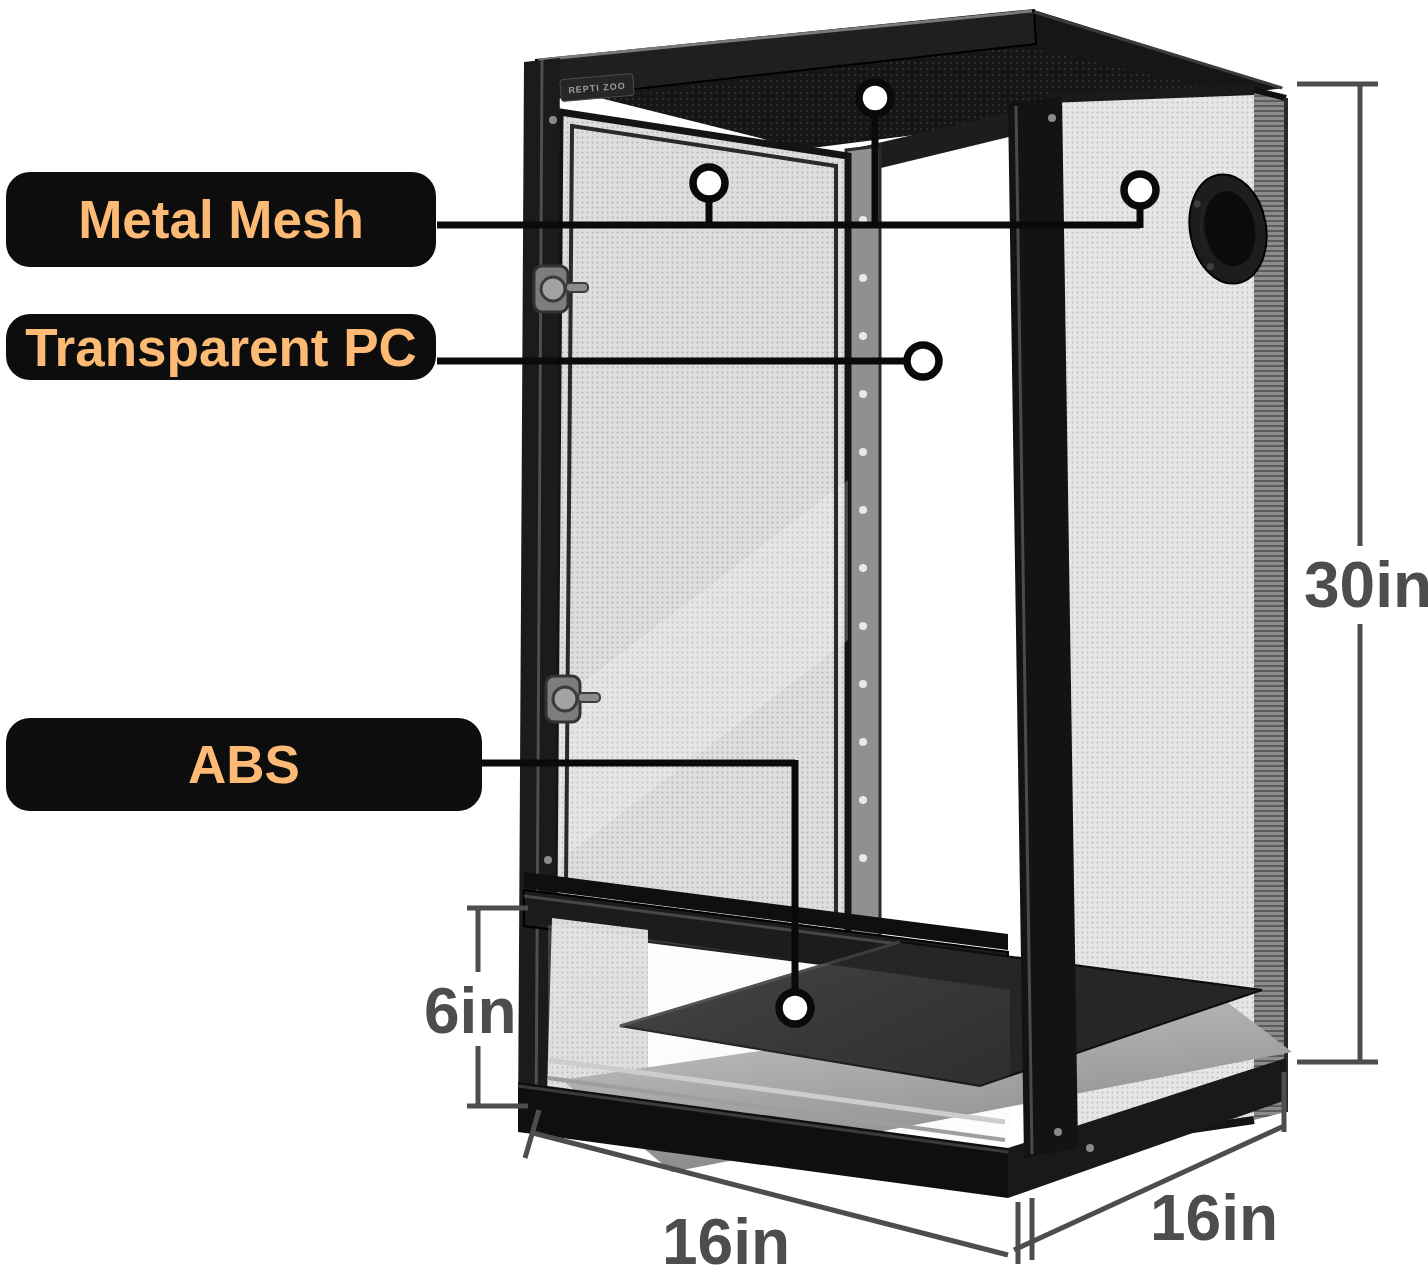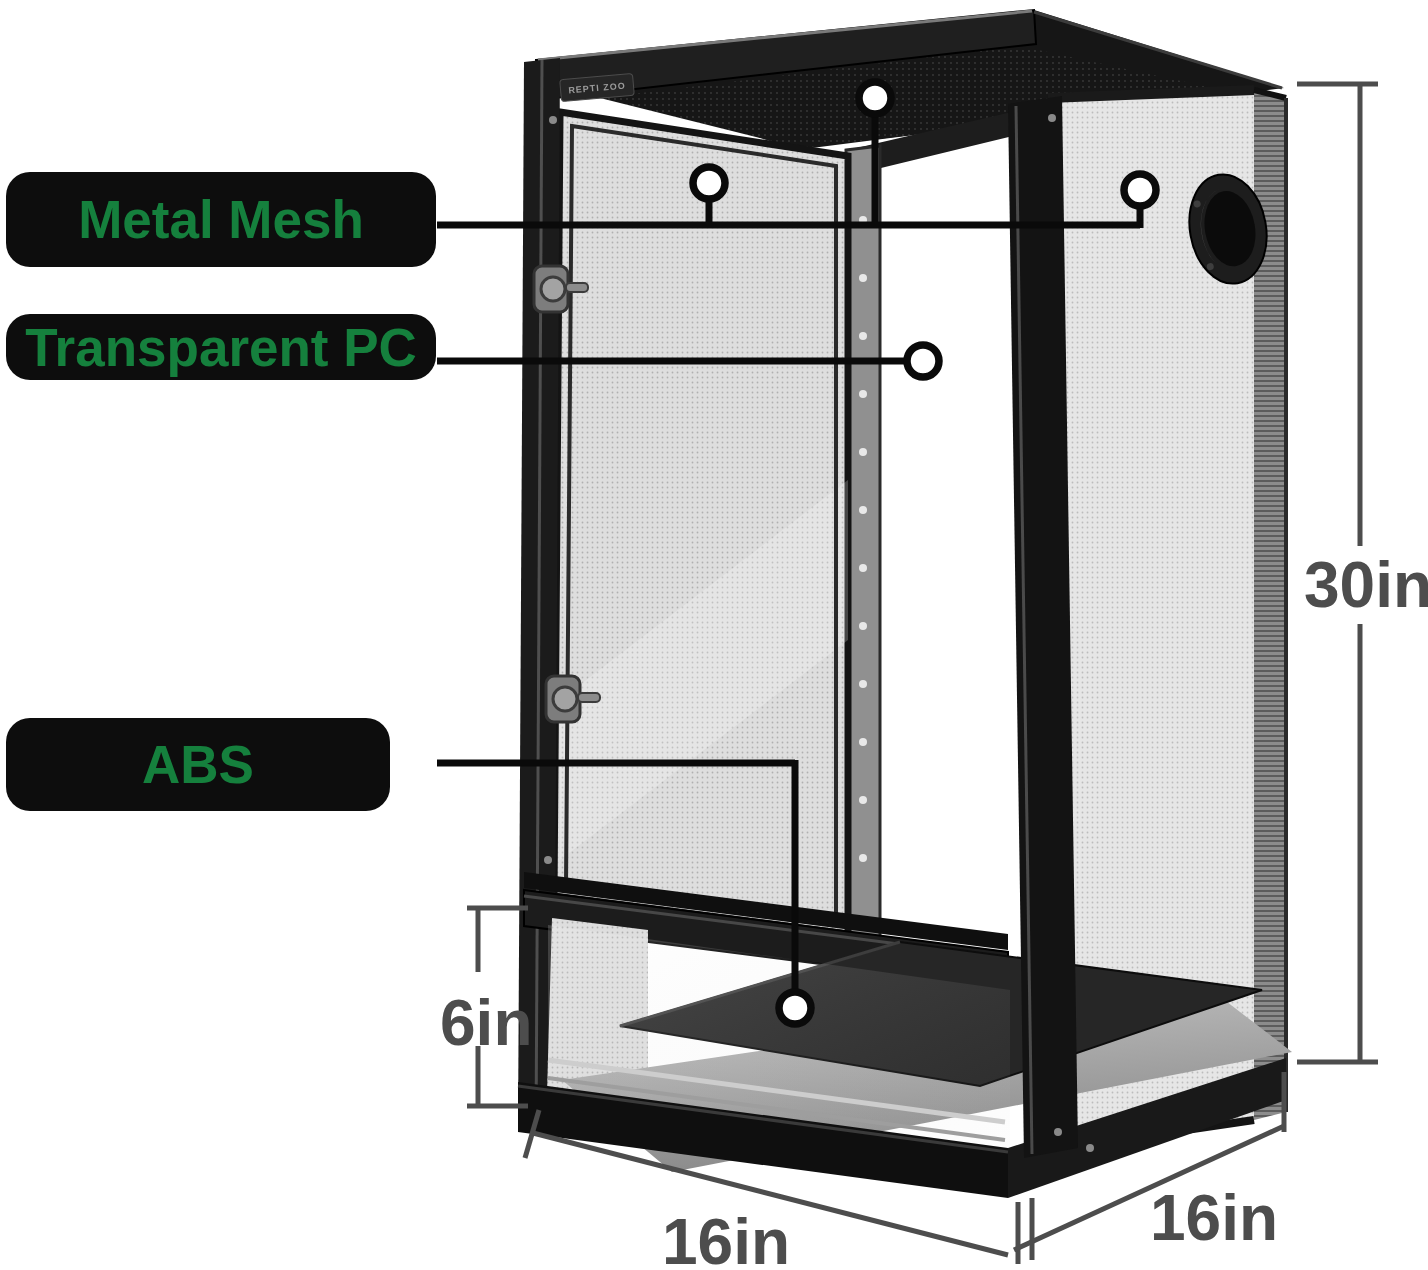--- a/index.html
+++ b/index.html
@@ -2,34 +2,34 @@
 <html><head>
 <meta charset="utf-8">
 <style>
   html,body{margin:0;padding:0;background:#fff;}
   .stage{
     position:relative;width:1428px;height:1270px;background:#ffffff;
     font-family:"Liberation Sans",sans-serif;overflow:hidden;
   }
   .stage svg{position:absolute;left:0;top:0;}
   .callout-label{
-    position:absolute;background:#0d0d0d;color:#15803d;
+    position:absolute;background:#0d0d0d;color:#fdba74;
     font-weight:bold;font-size:53px;letter-spacing:0px;
     display:flex;align-items:center;justify-content:center;
     border-radius:24px;white-space:nowrap;
   }
   .lbl-metal{left:6px;top:172px;width:430px;height:95px;}
   .lbl-pc{left:6px;top:314px;width:430px;height:66px;}
-  .lbl-abs{left:6px;top:718px;width:384px;height:93px;}
+  .lbl-abs{left:6px;top:718px;width:476px;height:93px;}
   .dim-label{
     position:absolute;color:#4d4d4d;font-weight:bold;font-size:64px;
     line-height:1;white-space:nowrap;
   }
   .dim-30{left:1304px;top:553px;}
-  .dim-6{left:440px;top:979px;margin-top:12px;}
+  .dim-6{left:424px;top:979px;}
   .dim-w{left:662px;top:1210px;}
   .dim-d{left:1150px;top:1186px;}
   .brand-plate{
     position:absolute;left:560px;top:76px;width:72px;height:21px;
     background:#262626;border:1px solid #4c4c4c;border-radius:4px;
     transform:rotate(-5deg);display:flex;align-items:center;justify-content:center;
     color:#9a9a9a;font-size:9px;font-weight:bold;letter-spacing:1px;
   }
 </style>
 </head>

